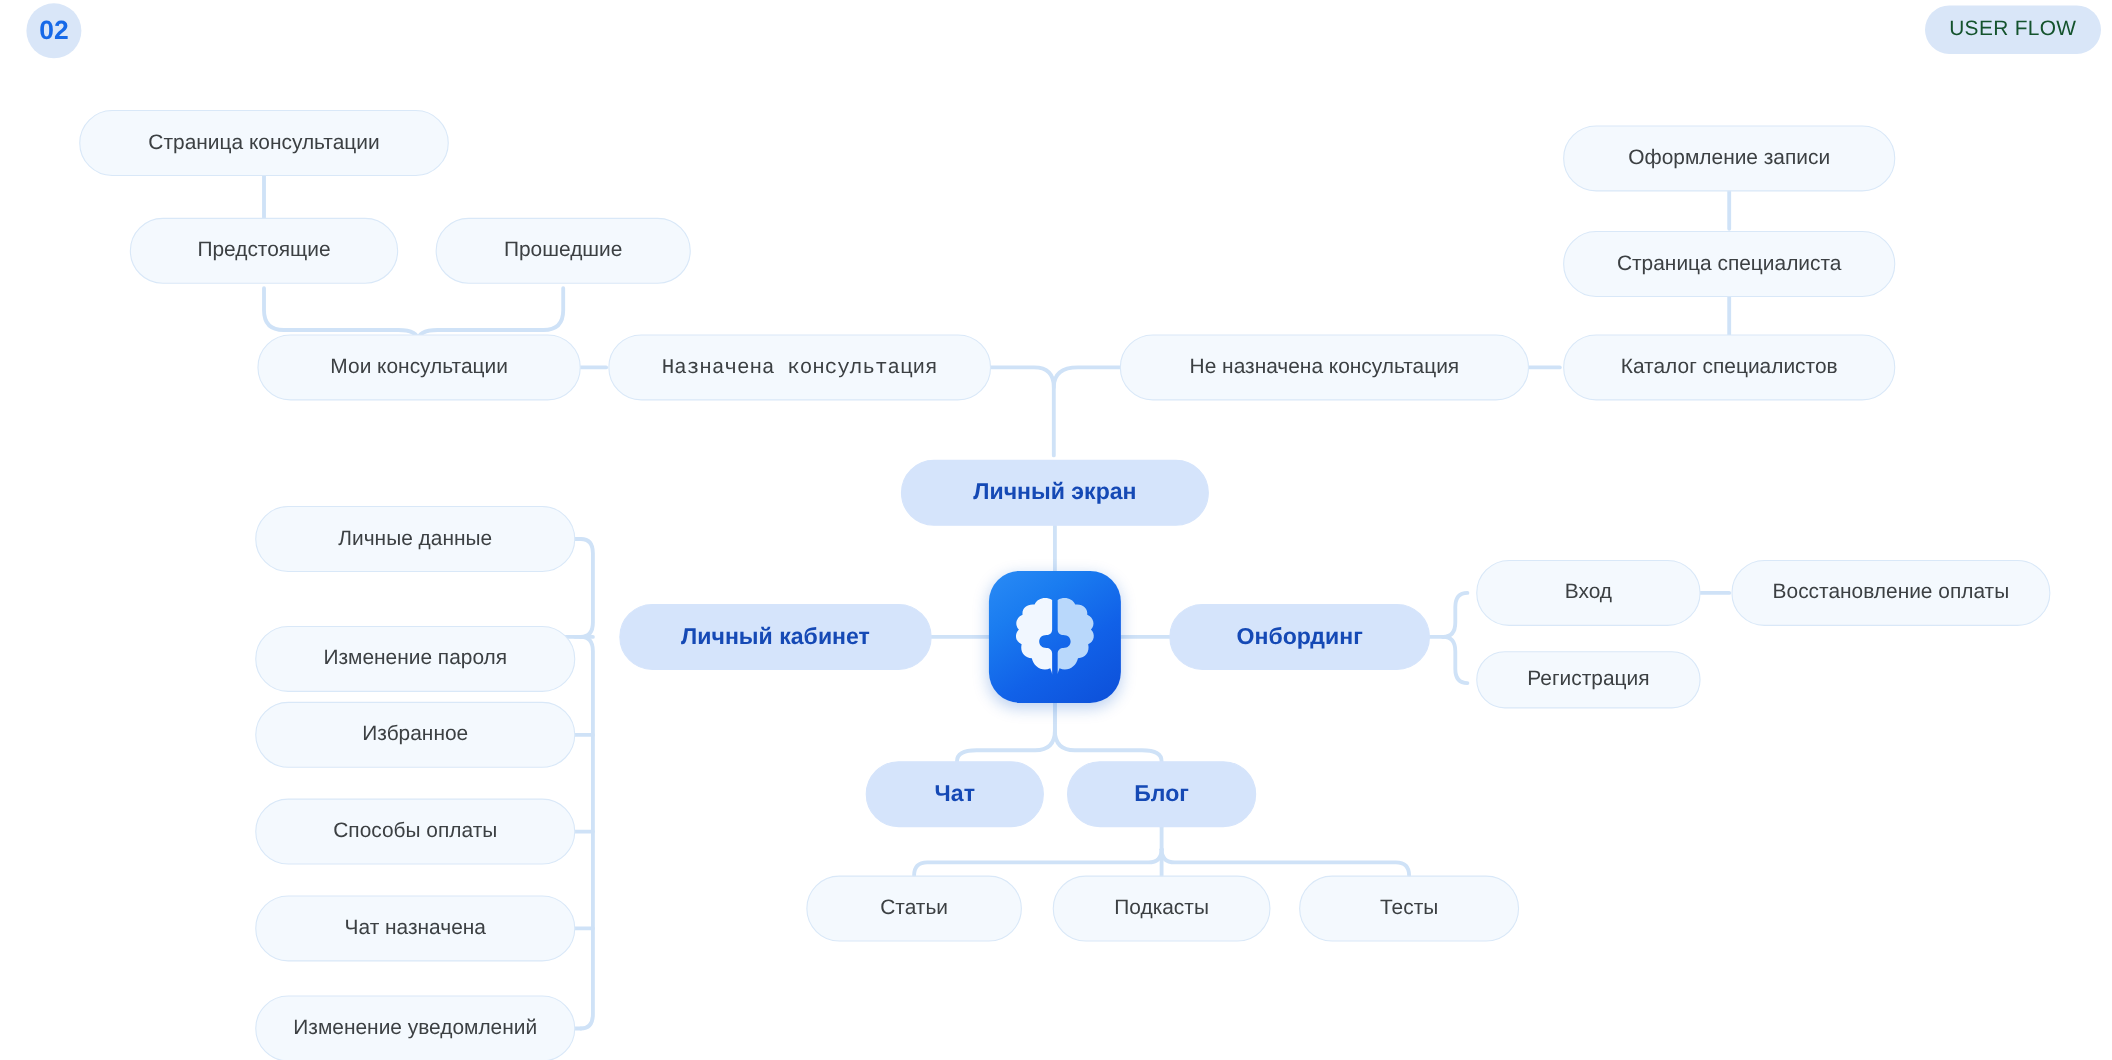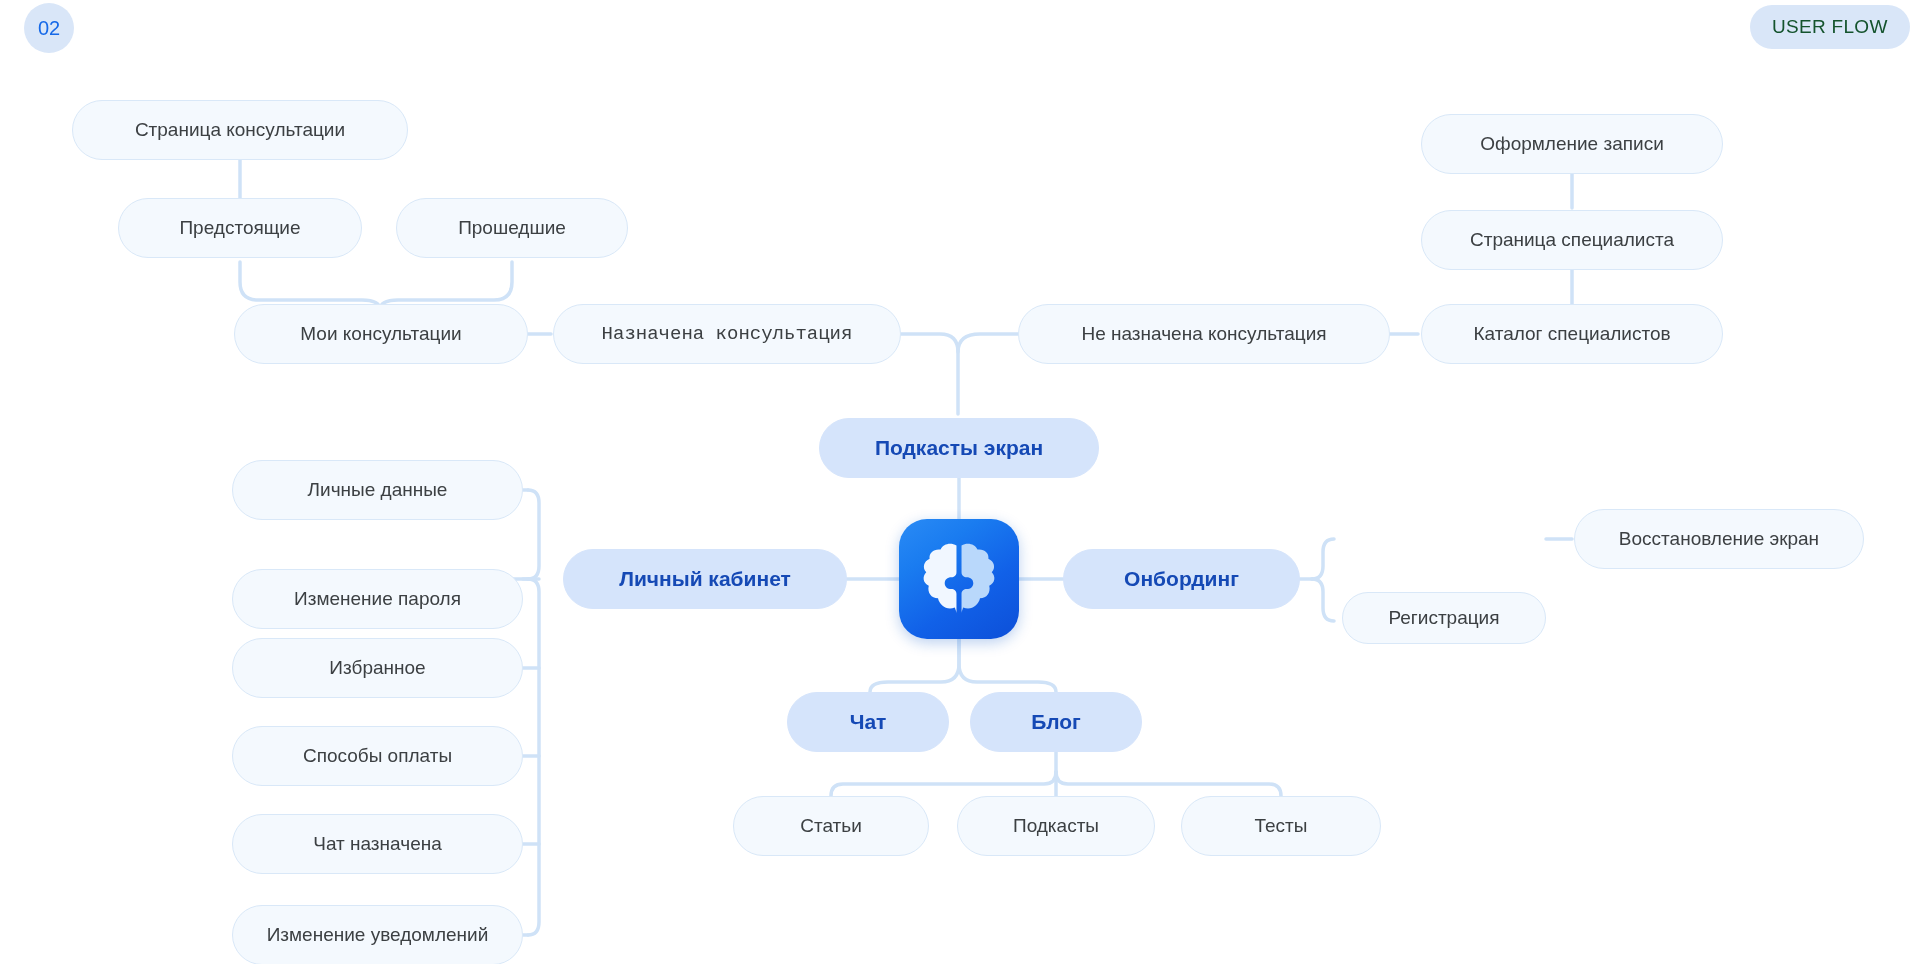--- a/index.html
+++ b/index.html
@@ -35,21 +35,21 @@
     font-weight:700;
     font-size:21px;
   }
 
   
   .badge-num {
     position:absolute; left:24px; top:3px;
     width:50px; height:50px; border-radius:50%;
     background:#d9e6f8; color:#1669e8;
     display:flex; align-items:center; justify-content:center;
-    font-size:20px; font-weight:400;
+    font-size:24px; font-weight:700;
   }
   .badge-flow {
     position:absolute; left:1750px; top:5px;
     height:44px; padding:0 22px; border-radius:22px;
     background:#d9e6f8; color:#14532d;
     display:flex; align-items:center; justify-content:center;
     font-size:19px; font-weight:400; letter-spacing:.3px;
   }
 
   
@@ -125,21 +125,21 @@
   <div class="node plain" style="left:118px;top:198px;width:244px;height:60px;">Предстоящие</div>
   <div class="node plain" style="left:396px;top:198px;width:232px;height:60px;">Прошедшие</div>
   <div class="node plain" style="left:234px;top:304px;width:294px;height:60px;">Мои консультации</div>
   <div class="node plain" style="left:553px;top:304px;width:348px;height:60px;font-family:Liberation Mono, monospace;">Назначена консультация</div>
   <div class="node plain" style="left:1018px;top:304px;width:372px;height:60px;">Не назначена консультация</div>
 
   <div class="node plain" style="left:1421px;top:114px;width:302px;height:60px;">Оформление записи</div>
   <div class="node plain" style="left:1421px;top:210px;width:302px;height:60px;">Страница специалиста</div>
   <div class="node plain" style="left:1421px;top:304px;width:302px;height:60px;">Каталог специалистов</div>
 
-  <div class="node accent" style="left:819px;top:418px;width:280px;height:60px;">Подкасты экран</div>
+  <div class="node accent" style="left:819px;top:418px;width:280px;height:60px;">Личный экран</div>
 
   <div class="app-icon">
     <svg viewBox="0 0 100 100" xmlns="http://www.w3.org/2000/svg" aria-hidden="true">
 
       <path d="M47 10
                C40 6 31 8 28 15
                C20 14 14 19 15 26
                C8 29 6 37 11 42
                C6 47 7 55 14 58
                C12 66 17 73 25 73
@@ -171,21 +171,22 @@
 
   <div class="node accent" style="left:563px;top:549px;width:284px;height:60px;">Личный кабинет</div>
   <div class="node plain" style="left:232px;top:460px;width:291px;height:60px;">Личные данные</div>
   <div class="node plain" style="left:232px;top:549px;width:291px;height:60px;margin-top:20px;">Изменение пароля</div>
   <div class="node plain" style="left:232px;top:726px;width:291px;height:60px;">Способы оплаты</div>
   <div class="node plain" style="left:232px;top:638px;width:291px;height:60px;">Избранное</div>
   <div class="node plain" style="left:232px;top:814px;width:291px;height:60px;">Чат назначена</div>
   <div class="node plain" style="left:232px;top:905px;width:291px;height:60px;">Изменение уведомлений</div>
 
   <div class="node accent" style="left:1063px;top:549px;width:237px;height:60px;">Онбординг</div>
-  <div class="node plain" style="left:1574px;top:509px;width:290px;height:60px;">Восстановление экран</div>
+  <div class="node plain" style="left:1342px;top:509px;width:204px;height:60px;">Вход</div>
+  <div class="node plain" style="left:1574px;top:509px;width:290px;height:60px;">Восстановление оплаты</div>
   <div class="node plain" style="left:1342px;top:592px;width:204px;height:52px;">Регистрация</div>
 
   <div class="node accent" style="left:787px;top:692px;width:162px;height:60px;">Чат</div>
   <div class="node accent" style="left:970px;top:692px;width:172px;height:60px;">Блог</div>
   <div class="node plain" style="left:733px;top:796px;width:196px;height:60px;">Статьи</div>
   <div class="node plain" style="left:957px;top:796px;width:198px;height:60px;">Подкасты</div>
   <div class="node plain" style="left:1181px;top:796px;width:200px;height:60px;">Тесты</div>
 
 </div>
 

